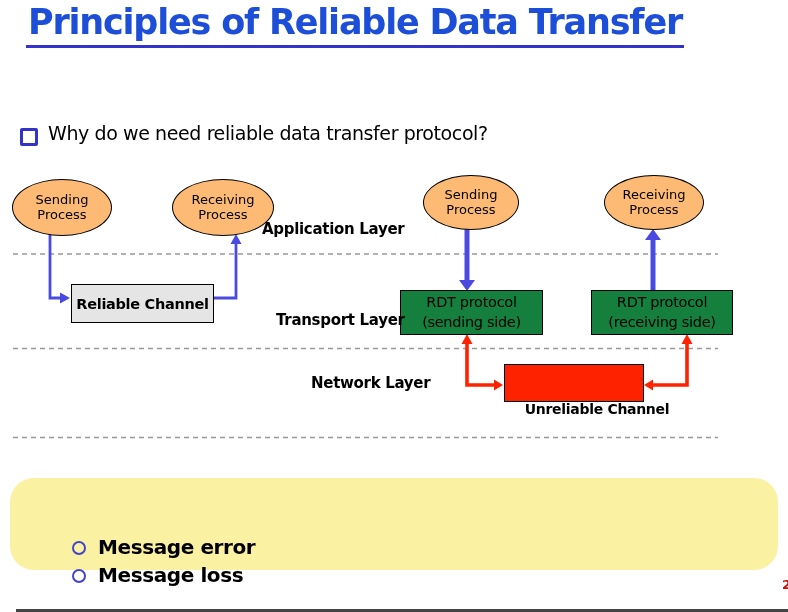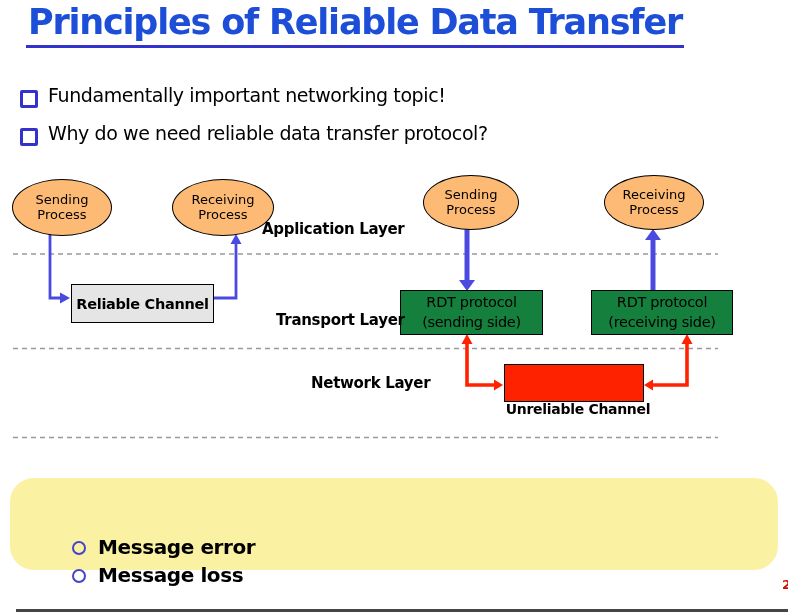--- a/index.html
+++ b/index.html
@@ -55,24 +55,20 @@
   .bottom-line{ position:absolute; left:16px; top:609px; width:772px; height:3px; background:#454545; z-index:5;}
   .page-num{ position:absolute; left:782px; top:577px; color:#CC1100; font-size:13px; font-weight:bold; z-index:6;}
 </style>
 </head>
 <body>
 
 <div class="slide">
 
   <div class="title">Principles of Reliable Data Transfer</div>
 
-  <div class="bullet-row" style="left:20px; top:84px;">
-    <span class="sq-bullet"></span>
-    <span class="bullet-text">Fundamentally important networking topic!</span>
-  </div>
   <div class="bullet-row" style="left:20px; top:122px;">
     <span class="sq-bullet"></span>
     <span class="bullet-text">Why do we need reliable data transfer protocol?</span>
   </div>
 
   <svg class="arrows-svg" width="788" height="612">
 
     <line x1="13" y1="254" x2="718" y2="254" stroke="#999999" stroke-width="1.6" stroke-dasharray="5 4"></line>
     <line x1="13" y1="348.5" x2="718" y2="348.5" stroke="#999999" stroke-width="1.6" stroke-dasharray="5 4"></line>
     <line x1="13" y1="437.5" x2="718" y2="437.5" stroke="#999999" stroke-width="1.6" stroke-dasharray="5 4"></line>
@@ -124,21 +120,21 @@
   <div class="rdt-box" style="left:400px; top:290px; width:141px; height:43px;">
     <span>RDT protocol</span>
     <span>(sending side)</span>
   </div>
   <div class="rdt-box" style="left:591px; top:290px; width:140px; height:43px;">
     <span>RDT protocol</span>
     <span>(receiving side)</span>
   </div>
 
   <div class="chan-box" style="left:504px; top:364px; width:138px; height:36px; background:#FF2200;"></div>
-  <div class="under-label" style="left:500px; top:401px; width:156px;">Unreliable Channel</div>
+  <div class="under-label" style="left:519px; top:401px; width:156px;">Unreliable Channel</div>
 
   <div class="qbox">
 
     <div class="q-item" style="left:62px; top:57px;">
       <span class="circ-bullet"></span>
       <span class="q-item-text">Message error</span>
     </div>
     <div class="q-item" style="left:62px; top:85px;">
       <span class="circ-bullet"></span>
       <span class="q-item-text">Message loss</span>

